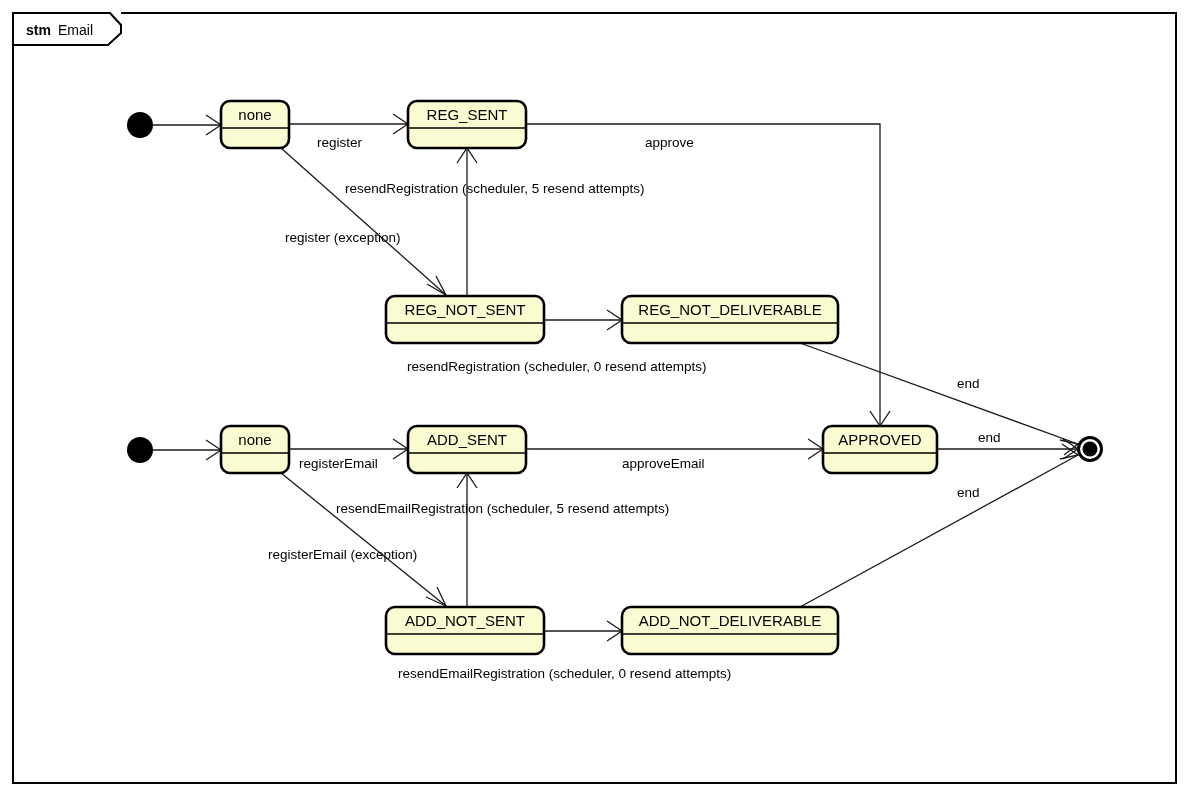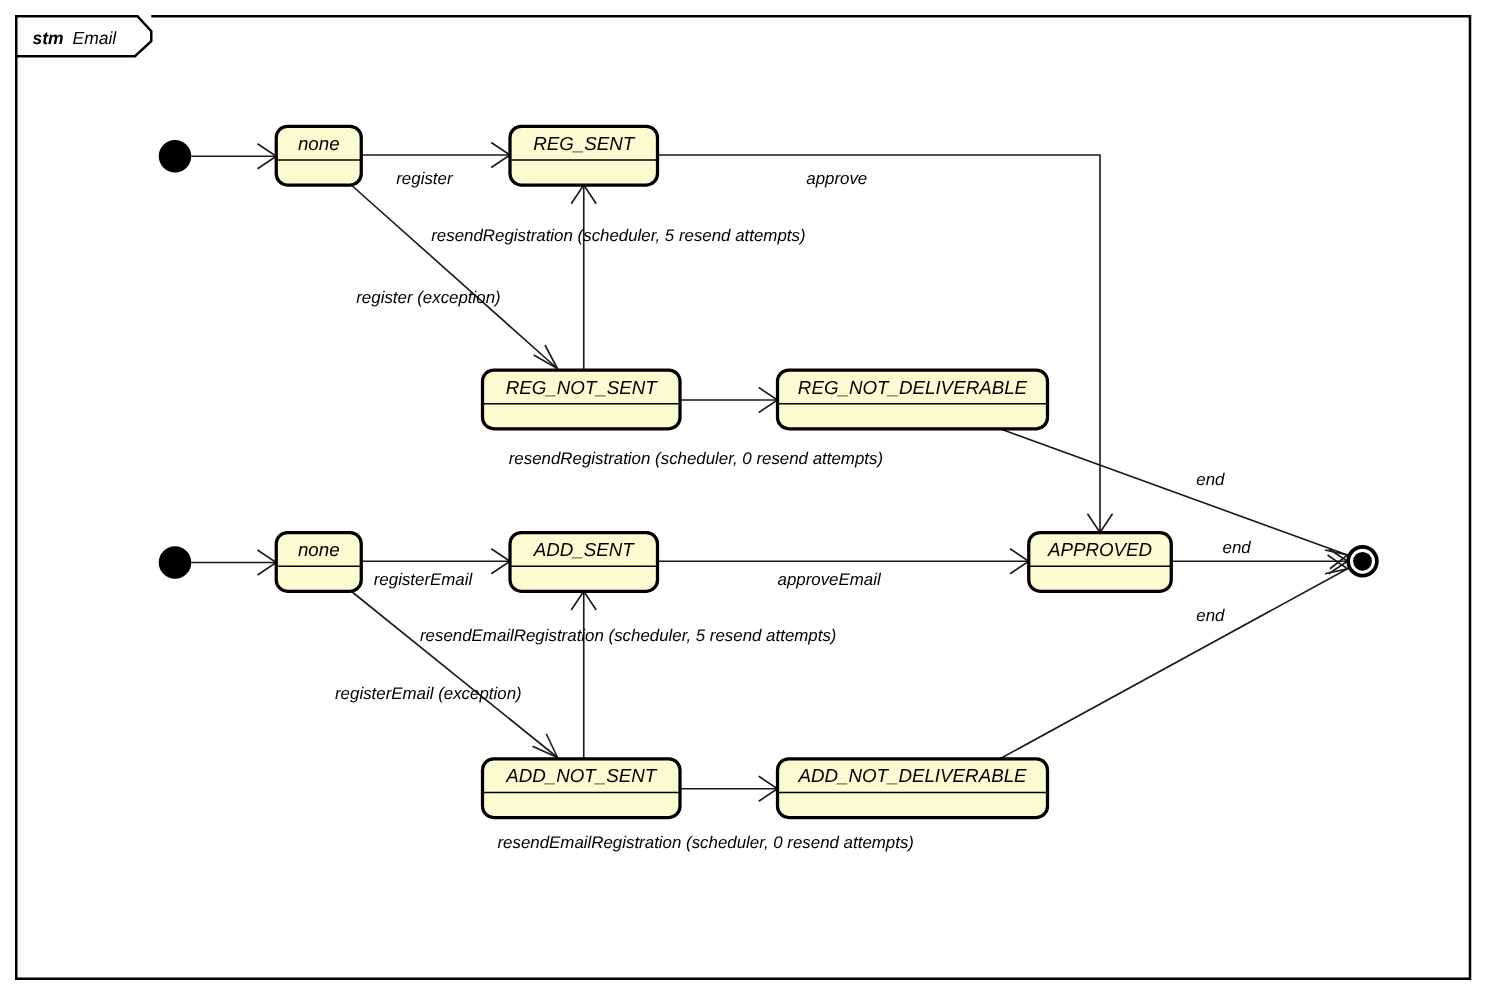--- a/index.html
+++ b/index.html
@@ -10,21 +10,20 @@
   body {
     width: 1189px;
     height: 800px;
     font-family: "Liberation Sans", sans-serif;
     overflow: hidden;
   }
   #diagram-root {
     position: relative;
     width: 1189px;
     height: 800px;
-    font-style: italic;
   }
   svg#stm-svg {
     display: block;
     width: 1189px;
     height: 800px;
   }
   .frame-border {
     fill: none;
     stroke: #000000;
     stroke-width: 2;

